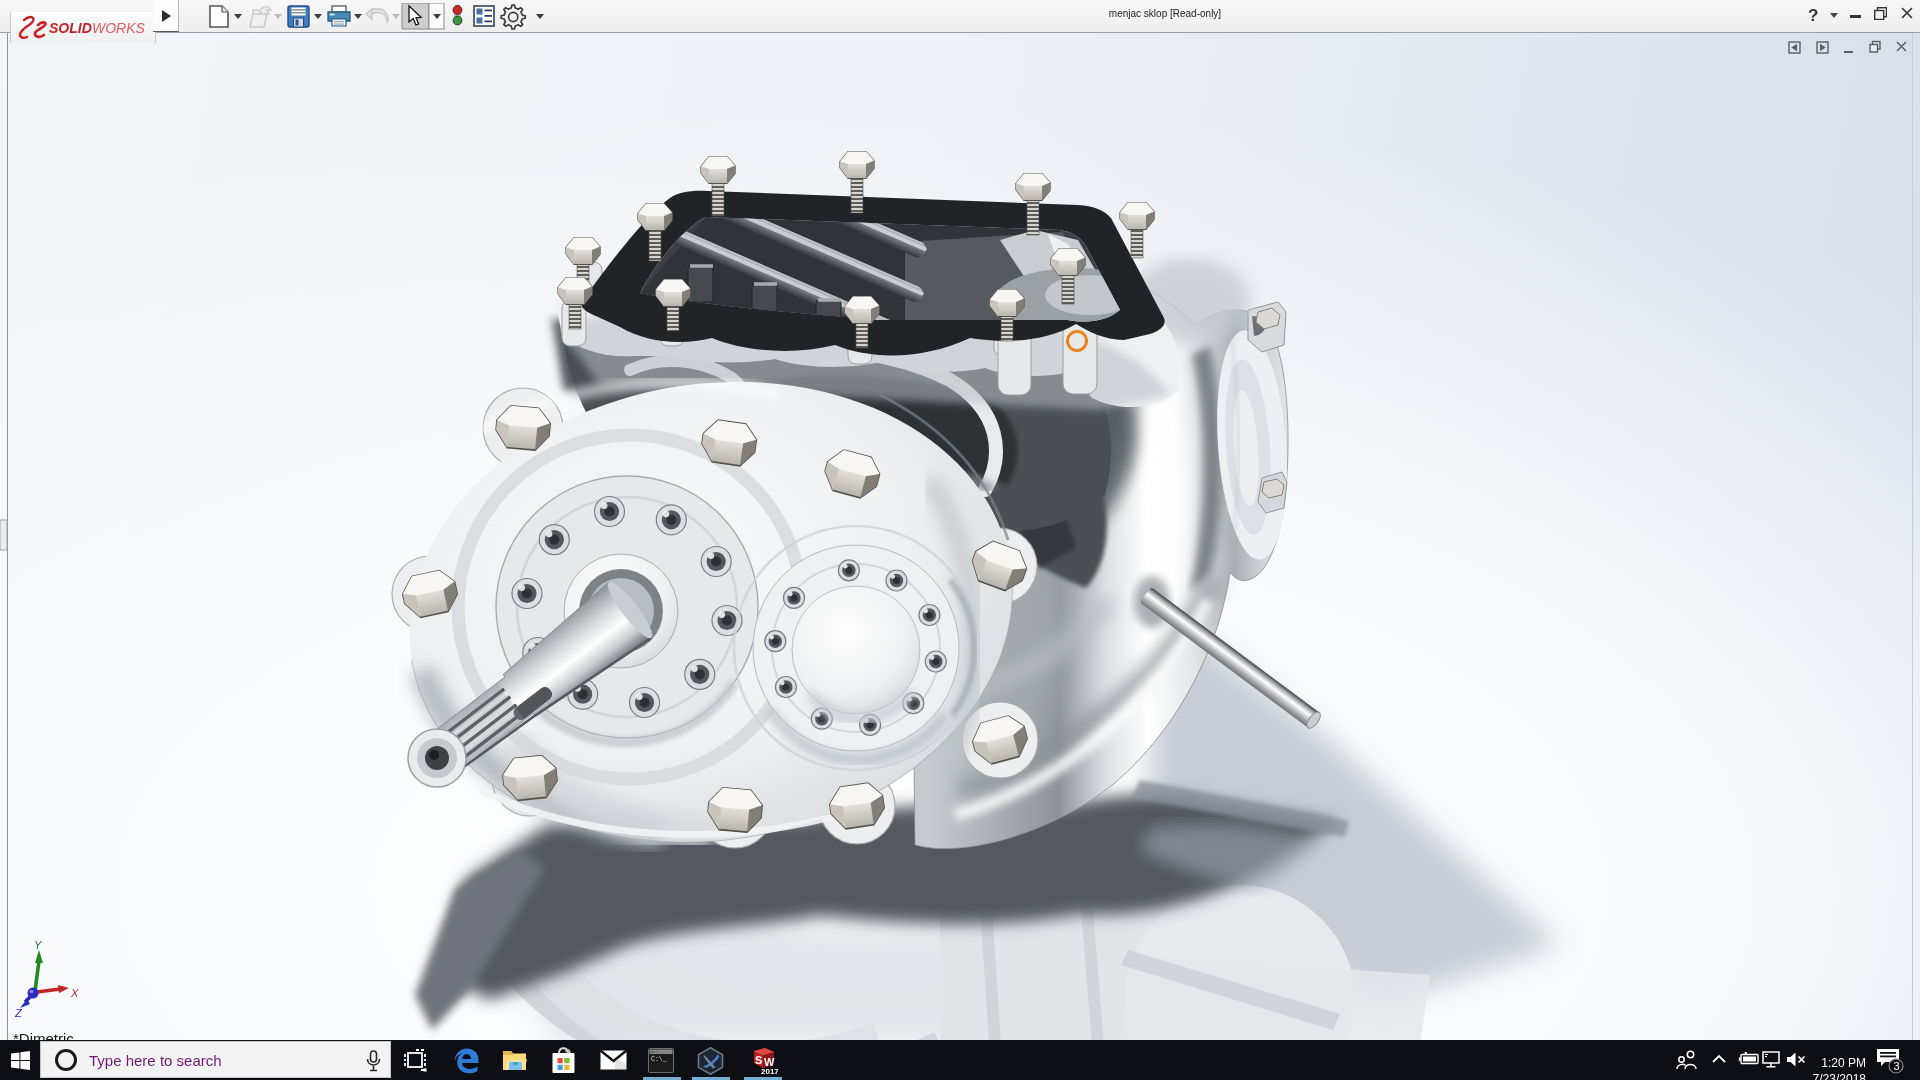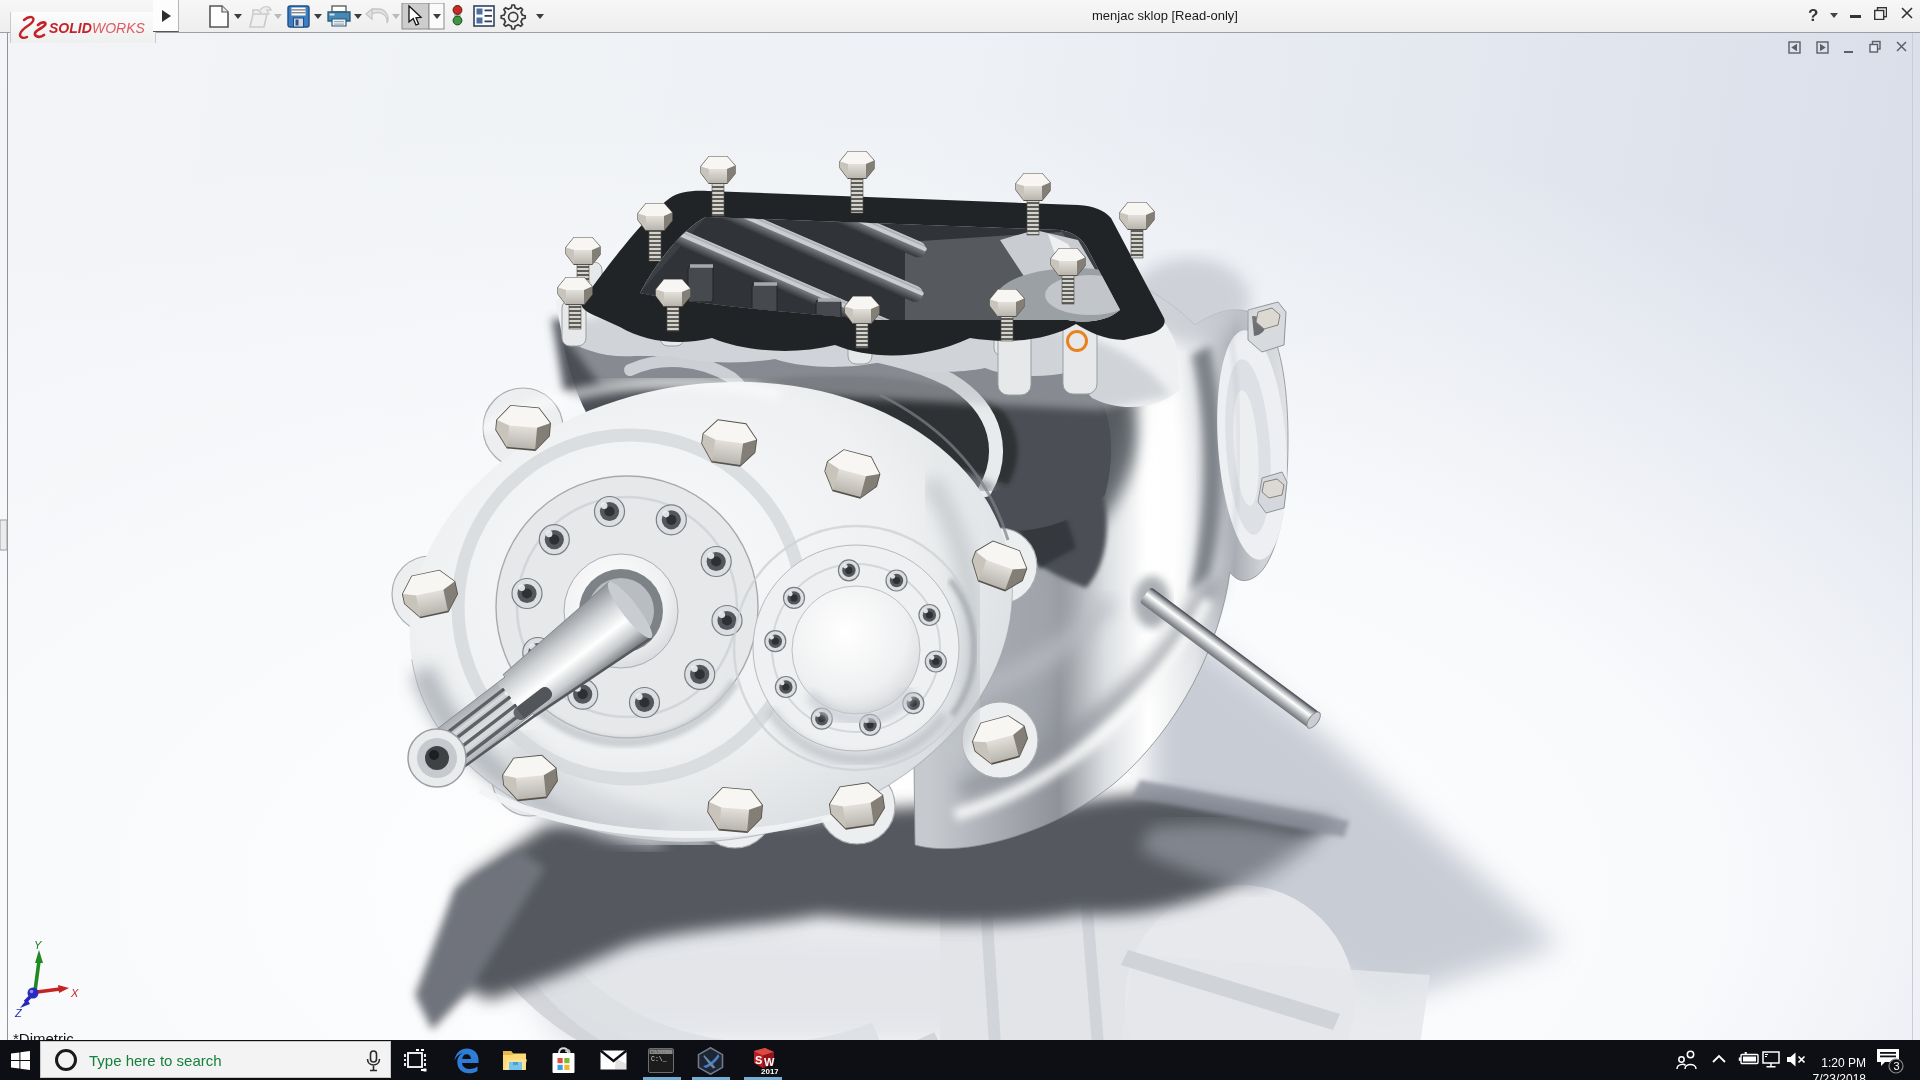--- a/index.html
+++ b/index.html
@@ -7,34 +7,34 @@
 #stage{position:relative;width:1920px;height:1080px;background:#fff;}
 
 #titlebar{position:absolute;left:0;top:0;width:1920px;height:32px;
  background:linear-gradient(#f7f7f7,#eeeeee);border-bottom:1px solid #9aa0a5;z-index:20;}
 #logo{position:absolute;left:10px;top:0;width:144px;height:31px;
  background:linear-gradient(#fcfcfc,#eef0ef);border-left:1px solid #c9c9c9;border-right:1px solid #c9c9c9;margin-top:12px;}
 #flyout{position:absolute;left:153px;top:0;width:25px;height:31px;background:#fdfdfd;
  border-right:1px solid #b5b5b5;border-bottom:1px solid #555;}
 #flyout svg{position:absolute;left:7px;top:9px;}
 #title-text{position:absolute;left:1000px;top:8px;width:330px;text-align:center;
- font-size:13px;color:#1b1b1b;}
+ font-size:10px;color:#1b1b1b;}
 .winbtn{position:absolute;top:7px;font-size:15px;color:#333;}
 
 #viewport{position:absolute;left:0;top:33px;width:1920px;height:1007px;
  background:
   radial-gradient(125% 115% at 45% 85%, rgba(255,255,255,1) 0%, rgba(249,250,252,1) 35%, rgba(233,236,243,0) 68%),
   linear-gradient(100deg,#f2f4f7 0%,#eef1f5 45%,#d7dce8 100%);}
 #vp-border{position:absolute;left:7px;top:33px;width:1px;height:1007px;background:#8f9499;z-index:5;}
 #model-svg{position:absolute;left:0;top:0;width:1920px;height:1080px;z-index:6;}
 
 #taskbar{position:absolute;left:0;top:1040px;width:1920px;height:40px;background:#0d0f14;z-index:30;}
 #searchbox{position:absolute;left:40px;top:1px;width:351px;height:37px;background:#f3f3f3;
  border:1px solid #c8c8c8;box-sizing:border-box;}
-#searchtext{position:absolute;left:48px;top:10px;font-size:15px;color:#15803d;}
+#searchtext{position:absolute;left:48px;top:10px;font-size:15px;color:#701a75;}
 .underline{position:absolute;top:37px;height:3px;background:#76aed6;}
 #tray{position:absolute;left:0;top:0;width:1920px;height:40px;}
 #clock{position:absolute;left:1806px;top:15px;width:60px;color:#fff;font-size:12px;text-align:right;line-height:16px;}
 </style>
 </head>
 <body>
 <div id="stage">
 
   <div id="viewport"></div>
   <div id="vp-border"></div>

